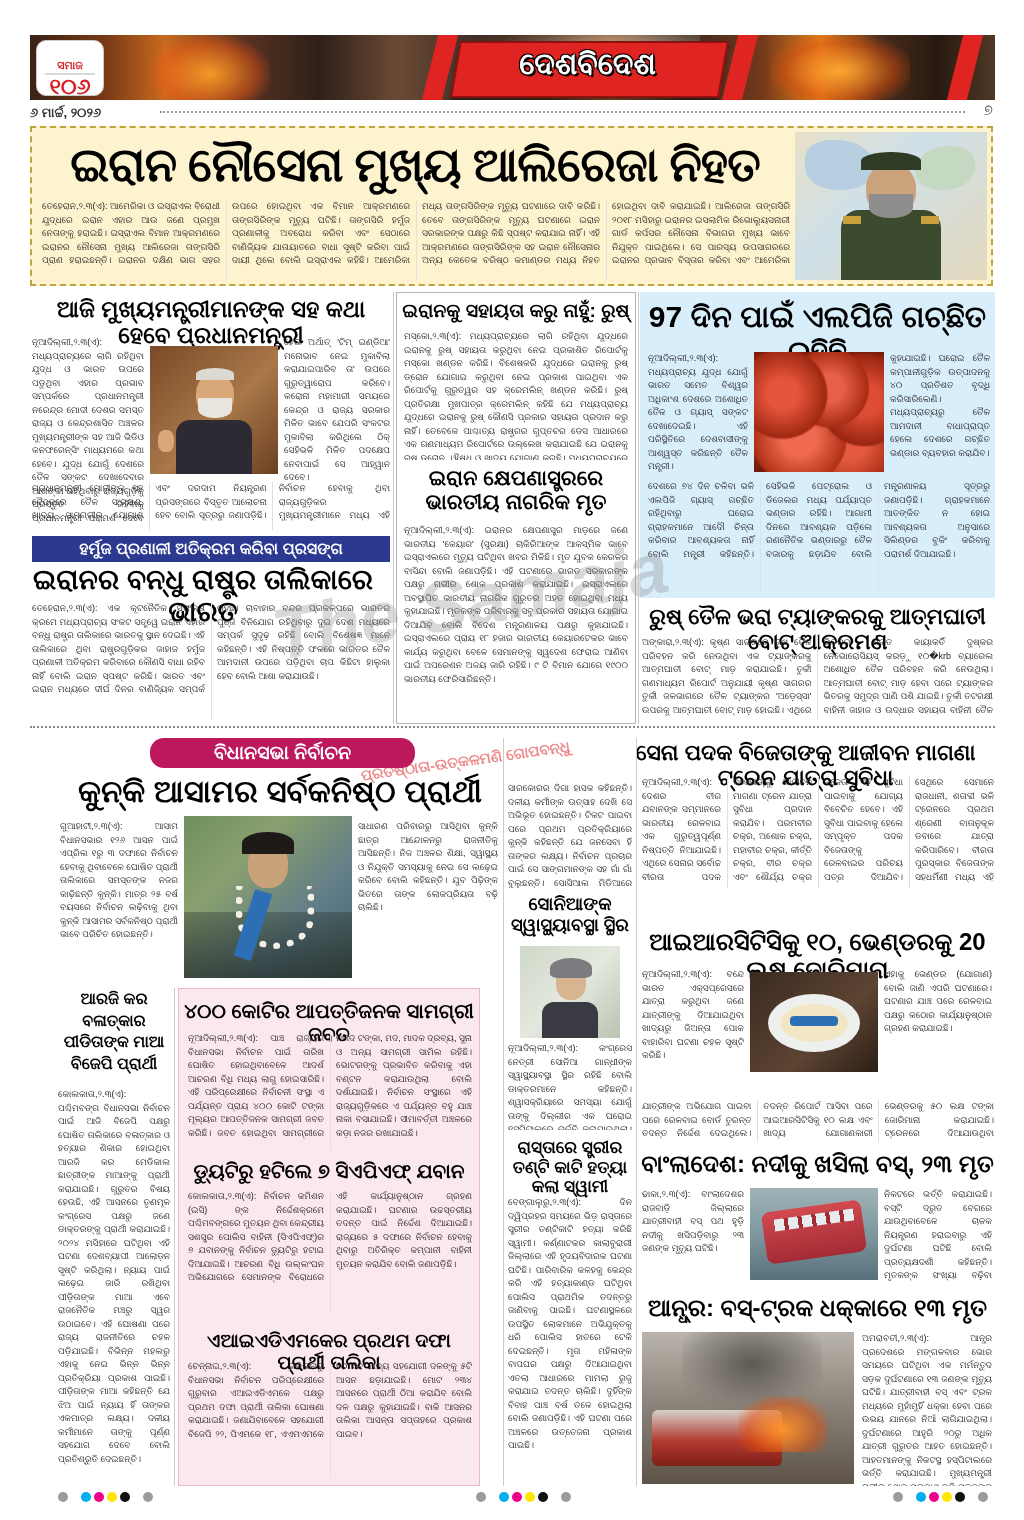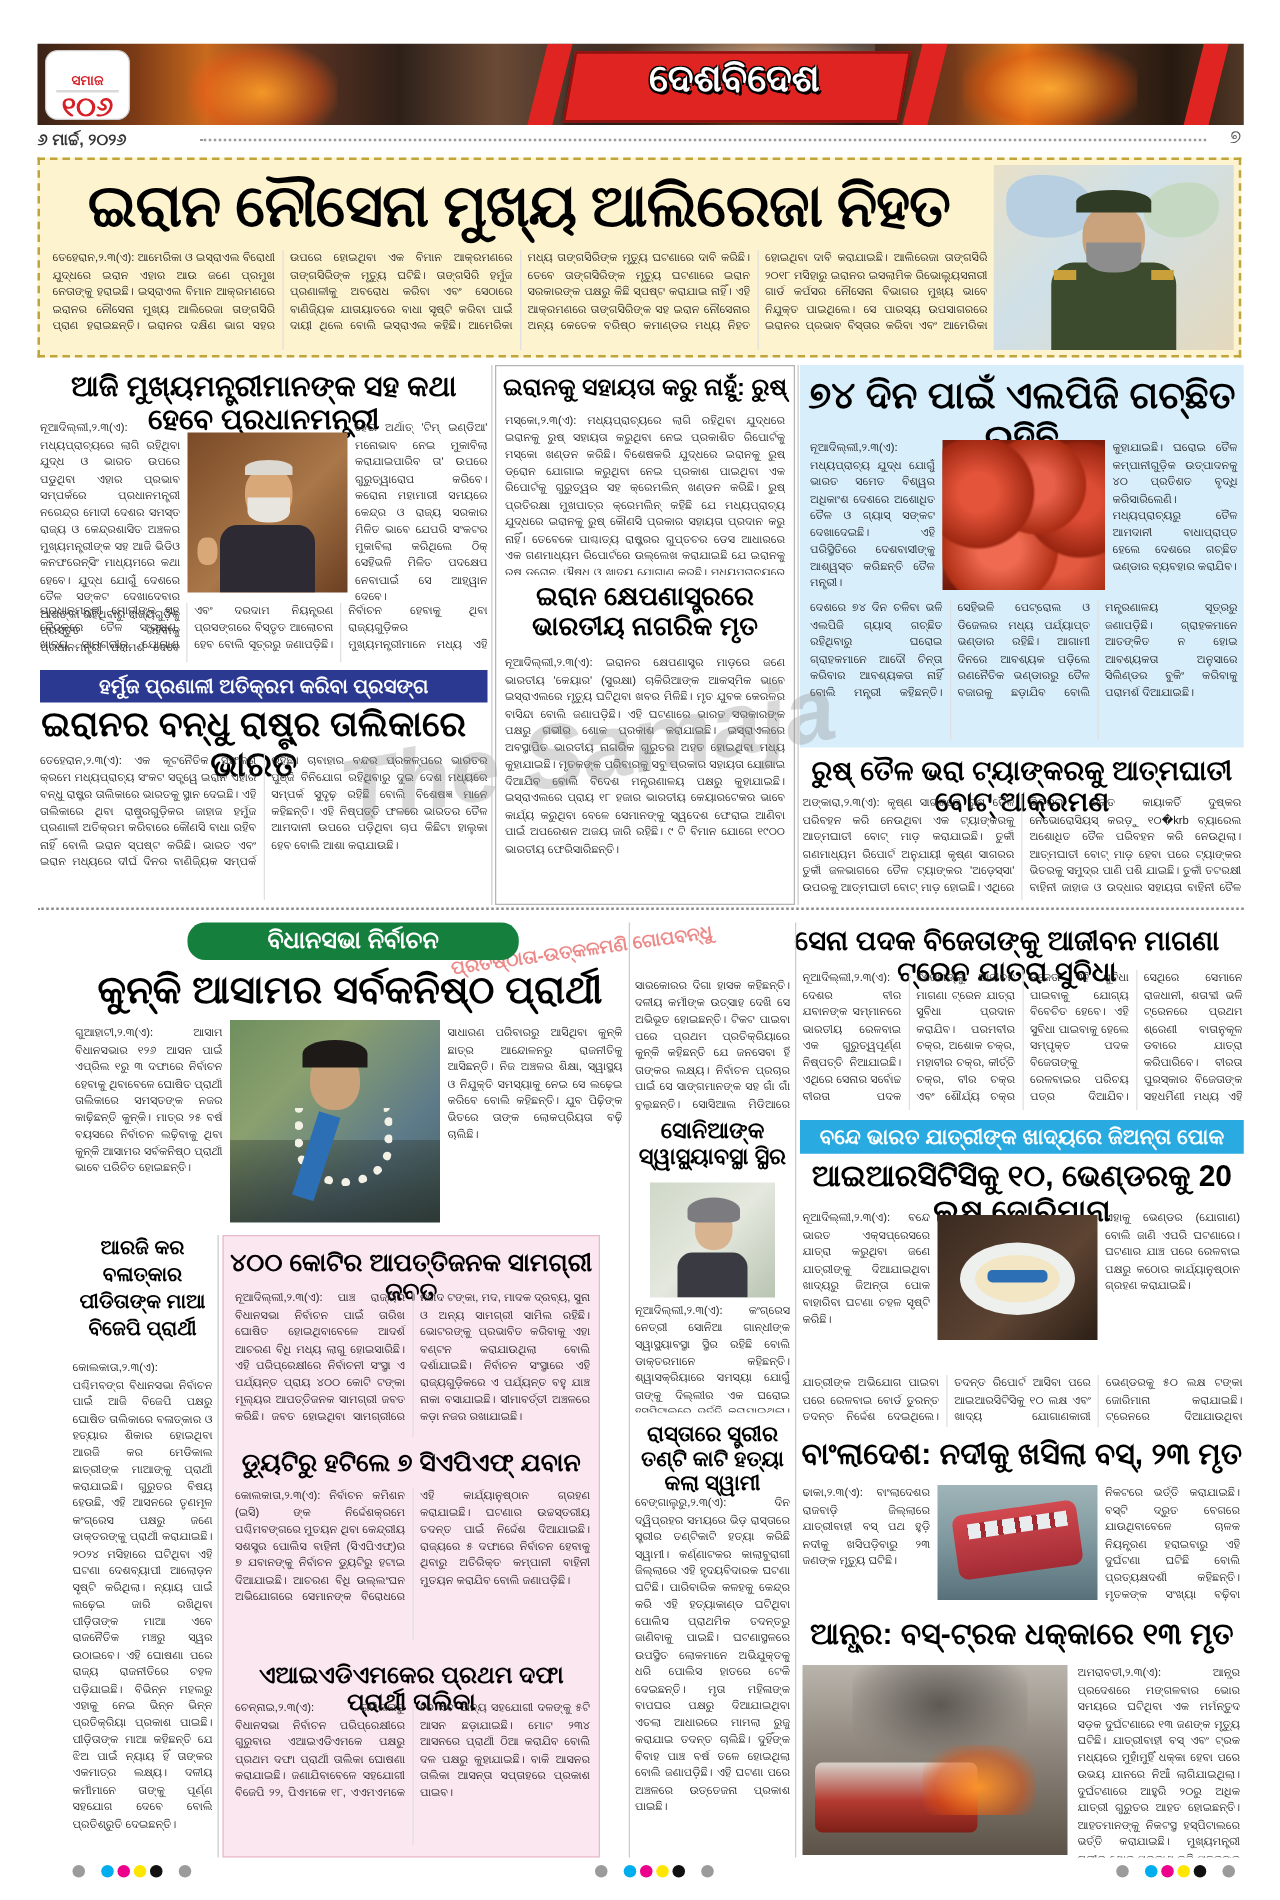--- a/index.html
+++ b/index.html
@@ -6,21 +6,21 @@
   body{font-family:"Liberation Sans","DejaVu Sans",sans-serif;color:#1a1a1a;}
   .page{position:relative;width:1024px;height:1520px;background:#ffffff;overflow:hidden;}
   .abs{position:absolute;}
   .hl{font-weight:700;color:#000;line-height:1.15;}
   .center{text-align:center;}
   .body-text{font-size:9px;line-height:1.5;text-align:justify;color:#222;overflow:hidden;}
   .cols-2{column-count:2;column-gap:12px;column-rule:1px solid #e0e0e0;}
   .cols-3{column-count:3;column-gap:12px;column-rule:1px solid #e0e0e0;}
   .cols-4{column-count:4;column-gap:12px;column-rule:1px solid #e0e0e0;}
   .kicker-blue{background:#2b3990;color:#fff;font-weight:700;display:flex;align-items:center;justify-content:center;}
-  .kicker-red{background:#15803d;color:#fff;font-weight:700;display:flex;align-items:center;justify-content:center;border-radius:14px;}
+  .kicker-red{background:#be185d;color:#fff;font-weight:700;display:flex;align-items:center;justify-content:center;border-radius:14px;}
   .kicker-cyan{background:#29abe2;color:#fff;font-weight:700;display:flex;align-items:center;justify-content:center;}
   .photo{overflow:hidden;}
   .divider-v{width:1px;background:#cccccc;}
   .dot{width:10px;height:10px;border-radius:50%;display:inline-block;}
   .dots-group{display:flex;align-items:center;gap:3px;}
   .dot-gray{background:#9b9b9b;}
   .dot-c{background:#00aeef;}.dot-m{background:#ec008c;}.dot-y{background:#ffe600;}.dot-k{background:#111;}
   .dot-gray.lead{margin-right:10px;} .dot-gray.tail{margin-left:10px;}
   .stripe{position:absolute;top:0;bottom:0;width:20px;background:#e02421;transform:skewX(-14deg);}
   .watermark{color:rgba(140,140,140,0.33);font-style:italic;font-weight:700;transform:rotate(-10deg);pointer-events:none;}
@@ -86,21 +86,21 @@
   <div class="abs hl center" style="left:24px;top:564px;width:358px;font-size:28px;">ଇରାନର ବନ୍ଧୁ ରାଷ୍ଟ୍ର ତାଲିକାରେ ଭାରତ</div>
   <div class="abs body-text cols-2" style="left:32px;top:602px;width:358px;height:118px;">ତେହେରାନ,୨.୩(ଏ): ଏକ କୂଟନୈତିକ ସଫଳତା କ୍ରମେ ମଧ୍ୟପ୍ରାଚ୍ୟ ସଂକଟ ସତ୍ତ୍ୱେ ଇରାନ ଏହାର ବନ୍ଧୁ ରାଷ୍ଟ୍ର ତାଲିକାରେ ଭାରତକୁ ସ୍ଥାନ ଦେଇଛି। ଏହି ତାଲିକାରେ ଥିବା ରାଷ୍ଟ୍ରଗୁଡ଼ିକର ଜାହାଜ ହର୍ମୁଜ ପ୍ରଣାଳୀ ଅତିକ୍ରମ କରିବାରେ କୌଣସି ବାଧା ରହିବ ନାହିଁ ବୋଲି ଇରାନ ସ୍ପଷ୍ଟ କରିଛି। ଭାରତ ଏବଂ ଇରାନ ମଧ୍ୟରେ ଦୀର୍ଘ ଦିନର ବାଣିଜ୍ୟିକ ସମ୍ପର୍କ ରହିଛି। ଚାବାହାର ବନ୍ଦର ପ୍ରକଳ୍ପରେ ଭାରତର ପୁଞ୍ଜି ବିନିଯୋଗ ରହିଥିବାରୁ ଦୁଇ ଦେଶ ମଧ୍ୟରେ ସମ୍ପର୍କ ସୁଦୃଢ଼ ରହିଛି ବୋଲି ବିଶେଷଜ୍ଞ ମାନେ କହିଛନ୍ତି। ଏହି ନିଷ୍ପତ୍ତି ଫଳରେ ଭାରତର ତୈଳ ଆମଦାନୀ ଉପରେ ପଡ଼ିଥିବା ଚାପ କିଛିଟା ହାଲୁକା ହେବ ବୋଲି ଆଶା କରାଯାଉଛି।</div>
 
   <div class="abs" style="left:396px;top:292px;width:240px;height:432px;border:1px solid #b5b5b5;box-sizing:border-box;"></div>
   <div class="abs hl center" style="left:402px;top:300px;width:228px;font-size:19px;">ଇରାନକୁ ସହାୟତା କରୁ ନାହୁଁ: ରୁଷ୍</div>
   <div class="abs body-text" style="left:404px;top:330px;width:224px;height:130px;">ମସ୍କୋ,୨.୩(ଏ): ମଧ୍ୟପ୍ରାଚ୍ୟରେ ଲାଗି ରହିଥିବା ଯୁଦ୍ଧରେ ଇରାନକୁ ରୁଷ୍ ସହାୟତା କରୁଥିବା ନେଇ ପ୍ରକାଶିତ ରିପୋର୍ଟକୁ ମସ୍କୋ ଖଣ୍ଡନ କରିଛି। ବିଶେଷକରି ଯୁଦ୍ଧରେ ଇରାନକୁ ରୁଷ୍ ଡ୍ରୋନ ଯୋଗାଇ କରୁଥିବା ନେଇ ପ୍ରକାଶ ପାଇଥିବା ଏକ ରିପୋର୍ଟକୁ ଗୁରୁତ୍ୱର ସହ କ୍ରେମଲିନ୍ ଖଣ୍ଡନ କରିଛି। ରୁଷ୍ ପ୍ରତିରକ୍ଷା ମୁଖପାତ୍ର କ୍ରେମଲିନ୍ କହିଛି ଯେ ମଧ୍ୟପ୍ରାଚ୍ୟ ଯୁଦ୍ଧରେ ଇରାନକୁ ରୁଷ୍ କୌଣସି ପ୍ରକାର ସହାୟତା ପ୍ରଦାନ କରୁ ନାହିଁ। ତେବେକେ ପାଶ୍ଚାତ୍ୟ ରାଷ୍ଟ୍ରର ଗୁପ୍ତଚର ଡେସ ଆଧାରରେ ଏକ ଗଣମାଧ୍ୟମ ରିପୋର୍ଟରେ ଉଲ୍ଲେଖ କରାଯାଇଛି ଯେ ଇରାନକୁ ରୁଷ୍ ଡ୍ରୋନ, ଔଷଧ ଓ ଖାଦ୍ୟ ଯୋଗାଣ କରୁଛି। ମଧ୍ୟପ୍ରାଚ୍ୟରେ ଥିବା ଆମେରିକା ସେନାଘାଟିଗୁଡ଼ିକ ଉପରେ ଇରାନ ଡ୍ରୋନ ସାହାଯ୍ୟରେ ଆକ୍ରମଣ କରୁଛି।</div>
   <div class="abs hl center" style="left:402px;top:466px;width:228px;font-size:21px;">ଇରାନ କ୍ଷେପଣାସ୍ତ୍ରରେ ଭାରତୀୟ ନାଗରିକ ମୃତ</div>
   <div class="abs body-text" style="left:404px;top:524px;width:224px;height:194px;">ନୂଆଦିଲ୍ଲୀ,୨.୩(ଏ): ଇରାନର କ୍ଷେପଣାସ୍ତ୍ର ମାଡ଼ରେ ଜଣେ ଭାରତୀୟ 'କେୟାର' (ସୁରକ୍ଷା) ଚାକିରିଆଙ୍କ ଆକସ୍ମିକ ଭାବେ ଇସ୍ରାଏଲରେ ମୃତ୍ୟୁ ଘଟିଥିବା ଖବର ମିଳିଛି। ମୃତ ଯୁବକ କେରଳର ବାସିନ୍ଦା ବୋଲି ଜଣାପଡ଼ିଛି। ଏହି ଘଟଣାରେ ଭାରତ ସରକାରଙ୍କ ପକ୍ଷରୁ ଗଭୀର ଶୋକ ପ୍ରକାଶ କରାଯାଇଛି। ଇସ୍ରାଏଲରେ ଅବସ୍ଥାପିତ ଭାରତୀୟ ନାଗରିକ ଗୁରୁତର ଅହତ ହୋଇଥିବା ମଧ୍ୟ କୁହାଯାଇଛି। ମୃତକଙ୍କ ପରିବାରକୁ ସବୁ ପ୍ରକାର ସହାୟତା ଯୋଗାଇ ଦିଆଯିବ ବୋଲି ବିଦେଶ ମନ୍ତ୍ରଣାଳୟ ପକ୍ଷରୁ କୁହାଯାଇଛି। ଇସ୍ରାଏଲରେ ପ୍ରାୟ ୧୮ ହଜାର ଭାରତୀୟ କେୟାରଟେକର ଭାବେ କାର୍ଯ୍ୟ କରୁଥିବା ବେଳେ ସେମାନଙ୍କୁ ସ୍ୱଦେଶ ଫେରାଇ ଆଣିବା ପାଇଁ ଅପରେଶନ ଅଜୟ ଜାରି ରହିଛି। ୯ ଟି ବିମାନ ଯୋଗେ ୧୯୦୦ ଭାରତୀୟ ଫେରିସାରିଛନ୍ତି।</div>
 
   <div class="abs" style="left:640px;top:292px;width:355px;height:306px;background:#d9eefb;"></div>
-  <div class="abs hl center" style="left:646px;top:300px;width:343px;font-size:30px;">୭୪ ଦିନ ପାଇଁ ଏଲପିଜି ଗଚ୍ଛିତ ରହିଛି</div>
+  <div class="abs hl center" style="left:646px;top:300px;width:343px;font-size:30px;">97 ଦିନ ପାଇଁ ଏଲପିଜି ଗଚ୍ଛିତ ରହିଛି</div>
   <div class="abs body-text" style="left:648px;top:352px;width:100px;height:122px;">ନୂଆଦିଲ୍ଲୀ,୨.୩(ଏ): ମଧ୍ୟପ୍ରାଚ୍ୟ ଯୁଦ୍ଧ ଯୋଗୁଁ ଭାରତ ସମେତ ବିଶ୍ୱର ଅଧିକାଂଶ ଦେଶରେ ଅଶୋଧିତ ତୈଳ ଓ ଗ୍ୟାସ୍ ସଙ୍କଟ ଦେଖାଦେଇଛି। ଏହି ପରିସ୍ଥିତିରେ ଦେଶବାସୀଙ୍କୁ ଆଶ୍ୱସ୍ତ କରିଛନ୍ତି ତୈଳ ମନ୍ତ୍ରୀ।</div>
   <div class="abs photo" style="left:754px;top:352px;width:130px;height:120px;background:
       radial-gradient(circle at 22% 35%,#e4543a 12%,#a02812 34%,transparent 36%),
       radial-gradient(circle at 58% 30%,#e8604a 12%,#aa2d14 34%,transparent 36%),
       radial-gradient(circle at 85% 40%,#dd4c34 12%,#992510 34%,transparent 36%),
       radial-gradient(circle at 35% 72%,#ef6a50 14%,#b03016 38%,transparent 40%),
       radial-gradient(circle at 72% 75%,#e45a40 14%,#a62a12 38%,transparent 40%),
       linear-gradient(180deg,#7e1c0c,#c04326 60%,#6f180a);"></div>
   <div class="abs body-text" style="left:890px;top:352px;width:100px;height:122px;">କୁହାଯାଇଛି। ଘରୋଇ ତୈଳ କମ୍ପାନୀଗୁଡ଼ିକ ଉତ୍ପାଦନକୁ ୪୦ ପ୍ରତିଶତ ବୃଦ୍ଧି କରିସାରିଲେଣି। ମଧ୍ୟପ୍ରାଚ୍ୟରୁ ତୈଳ ଆମଦାନୀ ବାଧାପ୍ରାପ୍ତ ହେଲେ ଦେଶରେ ଗଚ୍ଛିତ ଭଣ୍ଡାର ବ୍ୟବହାର କରାଯିବ।</div>
   <div class="abs body-text cols-3" style="left:648px;top:480px;width:342px;height:112px;">ଦେଶରେ ୭୪ ଦିନ ଚଳିବା ଭଳି ଏଲପିଜି ଗ୍ୟାସ୍ ଗଚ୍ଛିତ ରହିଥିବାରୁ ଘରୋଇ ଗ୍ରାହକମାନେ ଆଦୌ ଚିନ୍ତା କରିବାର ଆବଶ୍ୟକତା ନାହିଁ ବୋଲି ମନ୍ତ୍ରୀ କହିଛନ୍ତି। ସେହିଭଳି ପେଟ୍ରୋଲ ଓ ଡିଜେଲର ମଧ୍ୟ ପର୍ଯ୍ୟାପ୍ତ ଭଣ୍ଡାର ରହିଛି। ଆଗାମୀ ଦିନରେ ଆବଶ୍ୟକ ପଡ଼ିଲେ ରଣନୈତିକ ଭଣ୍ଡାରରୁ ତୈଳ ବଜାରକୁ ଛଡ଼ାଯିବ ବୋଲି ମନ୍ତ୍ରଣାଳୟ ସୂତ୍ରରୁ ଜଣାପଡ଼ିଛି। ଗ୍ରାହକମାନେ ଆତଙ୍କିତ ନ ହୋଇ ଆବଶ୍ୟକତା ଅନୁସାରେ ସିଲିଣ୍ଡର ବୁକିଂ କରିବାକୁ ପରାମର୍ଶ ଦିଆଯାଇଛି।</div>
@@ -143,21 +143,20 @@
     <div class="abs" style="left:36px;top:20px;width:30px;height:34px;background:#d9b491;border-radius:45%;"></div>
     <div class="abs" style="left:30px;top:12px;width:42px;height:20px;background:#7c7c80;border-radius:50% 50% 20% 20%;"></div>
   </div>
   <div class="abs body-text" style="left:508px;top:1042px;width:124px;height:88px;">ନୂଆଦିଲ୍ଲୀ,୨.୩(ଏ): କଂଗ୍ରେସ ନେତ୍ରୀ ସୋନିଆ ଗାନ୍ଧୀଙ୍କ ସ୍ୱାସ୍ଥ୍ୟାବସ୍ଥା ସ୍ଥିର ରହିଛି ବୋଲି ଡାକ୍ତରମାନେ କହିଛନ୍ତି। ଶ୍ୱାସକ୍ରିୟାରେ ସମସ୍ୟା ଯୋଗୁଁ ତାଙ୍କୁ ଦିଲ୍ଲୀର ଏକ ଘରୋଇ ହସ୍ପିଟାଲରେ ଭର୍ତ୍ତି କରାଯାଇଥିଲା। ଡାକ୍ତରୀ ଦଳ ତାଙ୍କ ସ୍ୱାସ୍ଥ୍ୟ ଉପରେ ନଜର ରଖିଛନ୍ତି। ଶୀଘ୍ର ତାଙ୍କୁ ଡିସଚାର୍ଜ କରାଯିବ ବୋଲି ସୂଚନା ମିଳିଛି।</div>
   <div class="abs hl center" style="left:508px;top:1138px;width:124px;font-size:17px;">ରାସ୍ତାରେ ସ୍ତ୍ରୀର ତଣ୍ଟି କାଟି ହତ୍ୟା କଲା ସ୍ୱାମୀ</div>
   <div class="abs body-text" style="left:508px;top:1196px;width:124px;height:290px;">ବେଙ୍ଗାଲୁରୁ,୨.୩(ଏ): ଦିନ ଦ୍ୱିପ୍ରହର ସମୟରେ ଭିଡ଼ ରାସ୍ତାରେ ସ୍ତ୍ରୀର ତଣ୍ଟିକାଟି ହତ୍ୟା କରିଛି ସ୍ୱାମୀ। କର୍ଣ୍ଣାଟକର କାଲାବୁରାଗୀ ଜିଲ୍ଲାରେ ଏହି ହୃଦୟବିଦାରକ ଘଟଣା ଘଟିଛି। ପାରିବାରିକ କଳହକୁ କେନ୍ଦ୍ର କରି ଏହି ହତ୍ୟାକାଣ୍ଡ ଘଟିଥିବା ପୋଲିସ ପ୍ରାଥମିକ ତଦନ୍ତରୁ ଜାଣିବାକୁ ପାଇଛି। ଘଟଣାସ୍ଥଳରେ ଉପସ୍ଥିତ ଲୋକମାନେ ଅଭିଯୁକ୍ତକୁ ଧରି ପୋଲିସ ହାତରେ ଟେକି ଦେଇଛନ୍ତି। ମୃତା ମହିଳାଙ୍କ ବାପଘର ପକ୍ଷରୁ ଦିଆଯାଇଥିବା ଏତଲା ଆଧାରରେ ମାମଲା ରୁଜୁ କରାଯାଇ ତଦନ୍ତ ଚାଲିଛି। ଦୁହିଁଙ୍କ ବିବାହ ପାଞ୍ଚ ବର୍ଷ ତଳେ ହୋଇଥିଲା ବୋଲି ଜଣାପଡ଼ିଛି। ଏହି ଘଟଣା ପରେ ଅଞ୍ଚଳରେ ଉତ୍ତେଜନା ପ୍ରକାଶ ପାଇଛି।</div>
 
   <div class="abs hl center" style="left:616px;top:740px;width:379px;font-size:22px;">ସେନା ପଦକ ବିଜେତାଙ୍କୁ ଆଜୀବନ ମାଗଣା ଟ୍ରେନ ଯାତ୍ରା ସୁବିଧା</div>
   <div class="abs body-text cols-4" style="left:642px;top:776px;width:352px;height:112px;">ନୂଆଦିଲ୍ଲୀ,୨.୩(ଏ): ଦେଶର ବୀର ଯବାନଙ୍କ ସମ୍ମାନରେ ଭାରତୀୟ ରେଳବାଇ ଏକ ଗୁରୁତ୍ୱପୂର୍ଣ୍ଣ ନିଷ୍ପତ୍ତି ନିଆଯାଇଛି। ଏଥିରେ ସେନାର ସର୍ବୋଚ୍ଚ ବୀରତା ପଦକ ବିଜେତାଙ୍କୁ ଆଜୀବନ ମାଗଣା ଟ୍ରେନ ଯାତ୍ରା ସୁବିଧା ପ୍ରଦାନ କରାଯିବ। ପରମବୀର ଚକ୍ର, ଅଶୋକ ଚକ୍ର, ମହାବୀର ଚକ୍ର, କୀର୍ତ୍ତି ଚକ୍ର, ବୀର ଚକ୍ର ଏବଂ ଶୌର୍ଯ୍ୟ ଚକ୍ର ବିଜେତା ଏହି ସୁବିଧା ପାଇବାକୁ ଯୋଗ୍ୟ ବିବେଚିତ ହେବେ। ଏହି ସୁବିଧା ପାଇବାକୁ ହେଲେ ସମ୍ପୃକ୍ତ ପଦକ ବିଜେତାଙ୍କୁ ରେଳବାଇର ପରିଚୟ ପତ୍ର ଦିଆଯିବ। ସେଥିରେ ସେମାନେ ରାଜଧାନୀ, ଶତାବ୍ଦୀ ଭଳି ଟ୍ରେନରେ ପ୍ରଥମ ଶ୍ରେଣୀ ବାତାନୁକୂଳ ଡବାରେ ଯାତ୍ରା କରିପାରିବେ। ବୀରତା ପୁରସ୍କାର ବିଜେତାଙ୍କ ସହଧର୍ମିଣୀ ମଧ୍ୟ ଏହି ସୁବିଧା ପାଇପାରିବେ ବୋଲି ରେଳ ମନ୍ତ୍ରଣାଳୟ ପକ୍ଷରୁ ସ୍ପଷ୍ଟ କରାଯାଇଛି। ଦେଶ ପାଇଁ ପ୍ରାଣ ବଳିଦାନ ଦେଇଥିବା ଯବାନଙ୍କ ପରିବାରକୁ ରାଷ୍ଟ୍ର ସମ୍ମାନ ଜଣାଇବା ଏହି ପଦକ୍ଷେପର ଲକ୍ଷ୍ୟ ବୋଲି କୁହାଯାଇଛି।</div>
 
-  <div class="abs kicker-cyan" style="left:640px;top:896px;width:355px;height:27px;font-size:17px;">ବନ୍ଦେ ଭାରତ ଯାତ୍ରୀଙ୍କ ଖାଦ୍ୟରେ ଜିଅନ୍ତା ପୋକ</div>
   <div class="abs hl center" style="left:640px;top:928px;width:355px;font-size:24px;">ଆଇଆରସିଟିସିକୁ ୧୦, ଭେଣ୍ଡରକୁ 20 ଲକ୍ଷ ଜୋରିମାନା</div>
   <div class="abs body-text" style="left:642px;top:968px;width:102px;height:130px;">ନୂଆଦିଲ୍ଲୀ,୨.୩(ଏ): ବନ୍ଦେ ଭାରତ ଏକ୍ସପ୍ରେସରେ ଯାତ୍ରା କରୁଥିବା ଜଣେ ଯାତ୍ରୀଙ୍କୁ ଦିଆଯାଇଥିବା ଖାଦ୍ୟରୁ ଜିଅନ୍ତା ପୋକ ବାହାରିବା ଘଟଣା ଚହଳ ସୃଷ୍ଟି କରିଛି।</div>
   <div class="abs photo" style="left:750px;top:972px;width:128px;height:100px;background:linear-gradient(135deg,#3a2a20,#5d4433 60%,#2c1f16);">
     <div class="abs" style="left:18px;top:22px;width:92px;height:58px;background:#eef0ee;border-radius:50%;"></div>
     <div class="abs" style="left:30px;top:32px;width:68px;height:38px;background:#f3e6c4;border-radius:50%;"></div>
     <div class="abs" style="left:40px;top:44px;width:48px;height:10px;background:#2c6fb5;border-radius:4px;"></div>
   </div>
   <div class="abs body-text" style="left:884px;top:968px;width:108px;height:130px;">ଏହାକୁ ଭେଣ୍ଡର (ଯୋଗାଣ) ବୋଲି ଜାଣି ଏପରି ଘଟଣାରେ। ଘଟଣାର ଯାଞ୍ଚ ପରେ ରେଳବାଇ ପକ୍ଷରୁ କଠୋର କାର୍ଯ୍ୟାନୁଷ୍ଠାନ ଗ୍ରହଣ କରାଯାଇଛି।</div>
   <div class="abs body-text cols-3" style="left:642px;top:1100px;width:352px;height:42px;">ଯାତ୍ରୀଙ୍କ ଅଭିଯୋଗ ପାଇବା ପରେ ରେଳବାଇ ବୋର୍ଡ ତୁରନ୍ତ ତଦନ୍ତ ନିର୍ଦ୍ଦେଶ ଦେଇଥିଲେ। ତଦନ୍ତ ରିପୋର୍ଟ ଆସିବା ପରେ ଆଇଆରସିଟିସିକୁ ୧୦ ଲକ୍ଷ ଏବଂ ଖାଦ୍ୟ ଯୋଗାଣକାରୀ ଭେଣ୍ଡରକୁ ୫୦ ଲକ୍ଷ ଟଙ୍କା ଜୋରିମାନା କରାଯାଇଛି। ଟ୍ରେନରେ ଦିଆଯାଉଥିବା ଖାଦ୍ୟର ମାନ ଯାଞ୍ଚ ପାଇଁ ନିୟମିତ ପରିଦର୍ଶନ କରାଯିବ ବୋଲି ରେଳ ମନ୍ତ୍ରଣାଳୟ ସ୍ପଷ୍ଟ କରିଛି। ଖାଦ୍ୟ ପ୍ରସ୍ତୁତି ୟୁନିଟଗୁଡ଼ିକର ସ୍ୱଚ୍ଛତା ଉପରେ କଡ଼ା ନଜର ରଖାଯିବ।</div>
 

